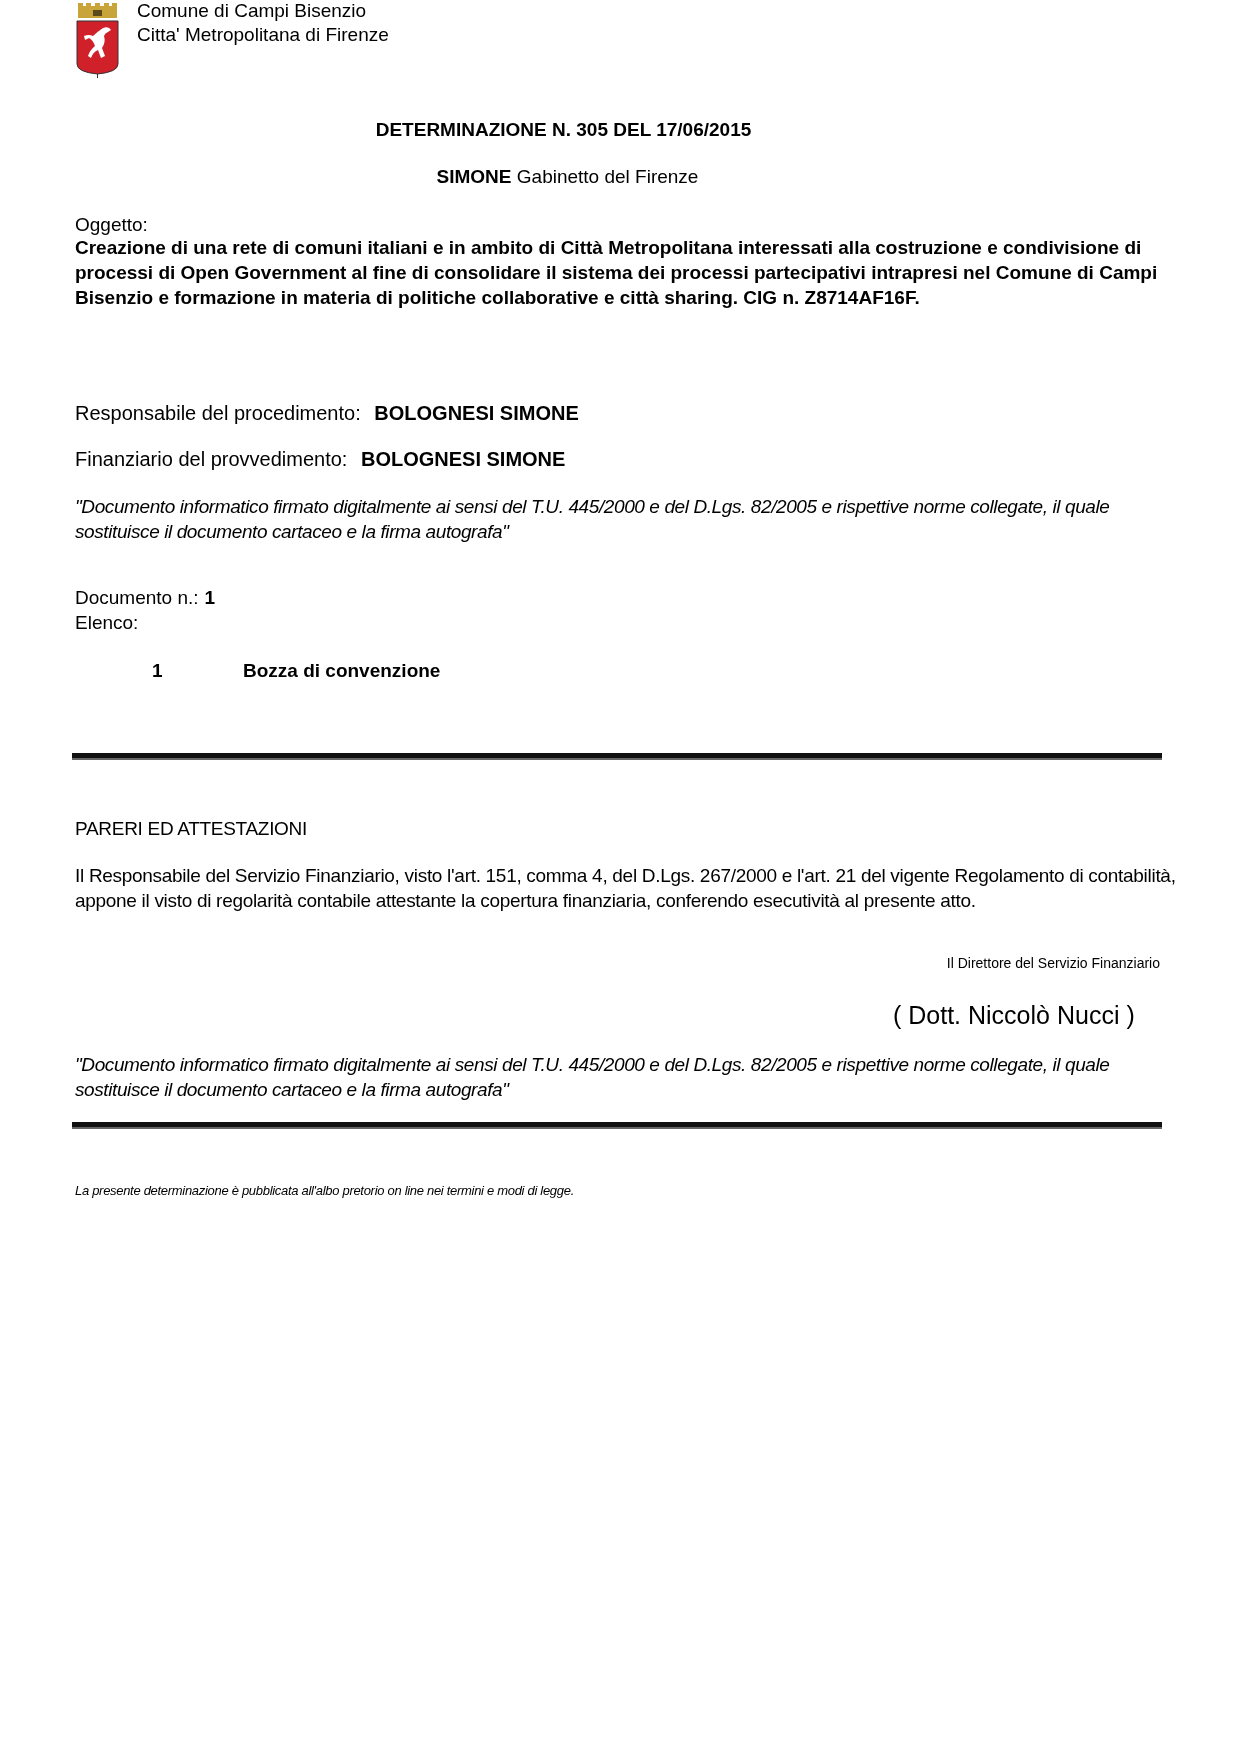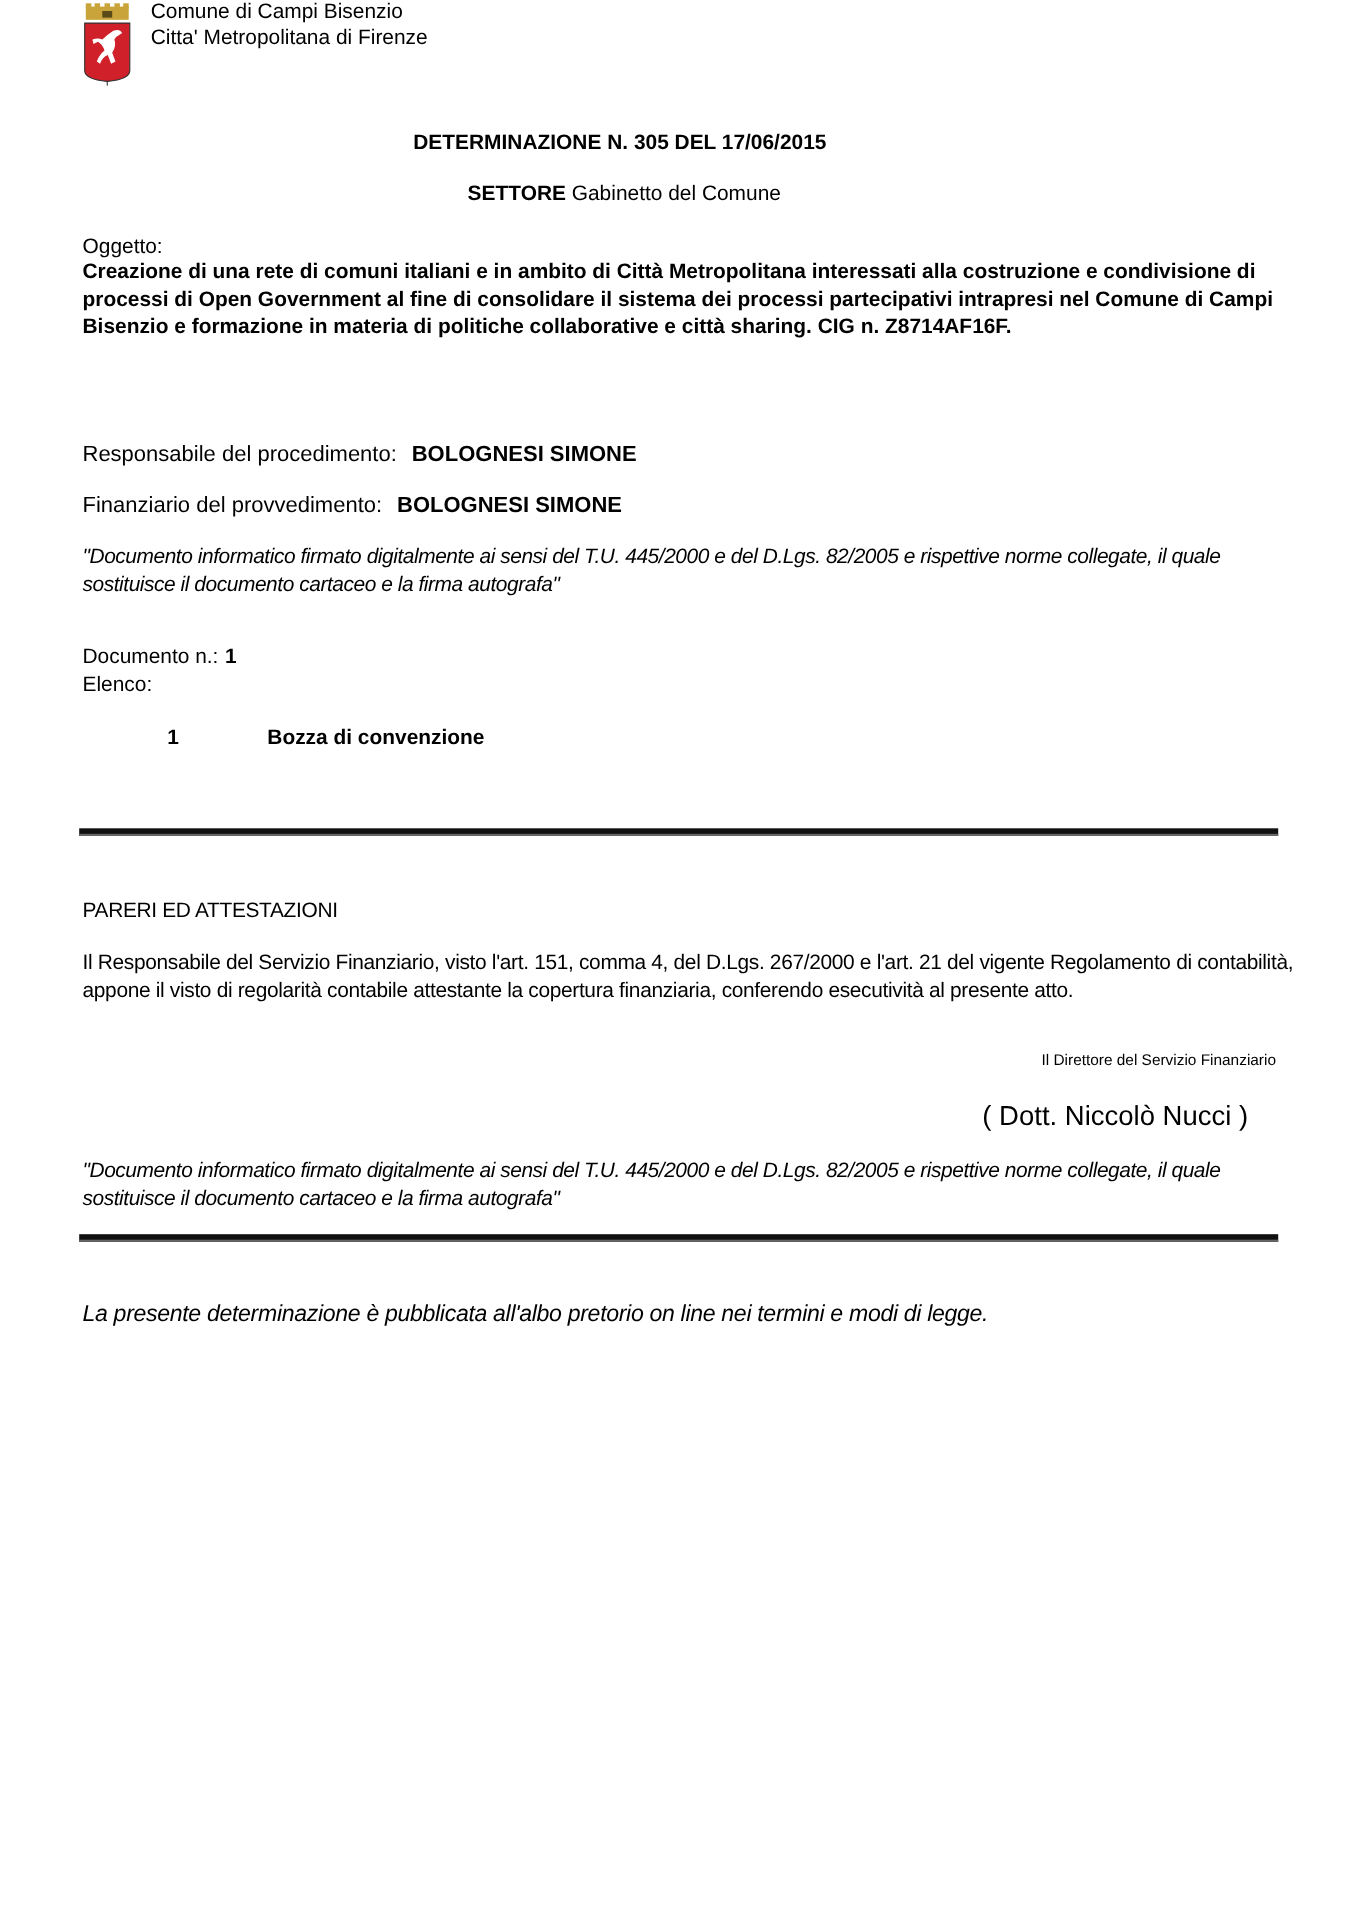--- a/index.html
+++ b/index.html
@@ -32,21 +32,21 @@
     .item { top: 660px; font-size: 19px; font-weight: bold; }
     .item-num { left: 152px; }
     .item-desc { left: 243px; }
     .rule { left: 72px; width: 1090px; height: 5px; background: #111; border-bottom: 2px solid #666; }
     .rule1 { top: 753px; }
     .rule2 { top: 1122px; }
     .pareri { left: 75px; top: 818px; font-size: 19px; letter-spacing: -0.3px; }
     .fin { left: 75px; top: 863px; width: 1110px; font-size: 19px; line-height: 25px; letter-spacing: -0.3px; }
     .dir { right: 80px; top: 955px; font-size: 14px; text-align: right; }
     .dott { left: 893px; top: 1001px; font-size: 25px; }
-    .footer { left: 75px; top: 1183px; font-size: 21px; font-style: italic; letter-spacing: -0.3px; }
+    .footer { left: 75px; top: 1183px; font-size: 13px; font-style: italic; letter-spacing: -0.3px; }
   </style>
 </head>
 <body>
 
 <div class="abs crest">
   <svg width="45" height="76" viewBox="0 0 45 76">
 
     <rect x="3" y="4" width="39" height="12" fill="#c9a43a"></rect>
     <rect x="3" y="1" width="5" height="5" fill="#c9a43a"></rect>
     <rect x="11" y="1" width="5" height="5" fill="#c9a43a"></rect>
@@ -61,22 +61,22 @@
     <line x1="22.5" y1="72" x2="22.5" y2="76" stroke="#333" stroke-width="1"></line>
   </svg>
 </div>
 <div class="abs hdr hdr1">Comune di Campi Bisenzio</div>
 <div class="abs hdr hdr2">Citta' Metropolitana di Firenze</div>
 
 <div class="abs center title">
   <span>DETERMINAZIONE N. 305 DEL 17/06/2015</span>
 </div>
 <div class="abs center settore">
-  <b>SETTORE</b>
-  <span>Gabinetto del Comune</span>
+  <b>SIMONE</b>
+  <span>Gabinetto del Firenze</span>
 </div>
 
 <div class="abs label oggetto-label">Oggetto:</div>
 <div class="abs oggetto-body">Creazione di una rete di comuni italiani e in ambito di Città Metropolitana interessati alla costruzione e condivisione di processi di Open Government al fine di consolidare il sistema dei processi partecipativi intrapresi nel Comune di Campi Bisenzio e formazione in materia di politiche collaborative e città sharing. CIG n. Z8714AF16F.</div>
 
 <div class="abs resp resp1">
   <span>Responsabile del procedimento:</span>
   <b>BOLOGNESI SIMONE</b>
 </div>
 <div class="abs resp resp2">

